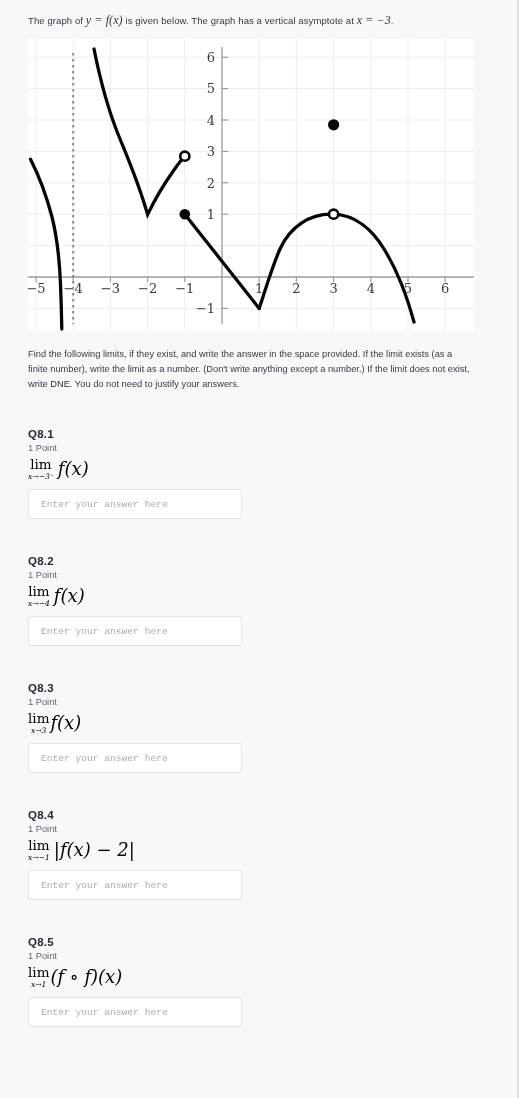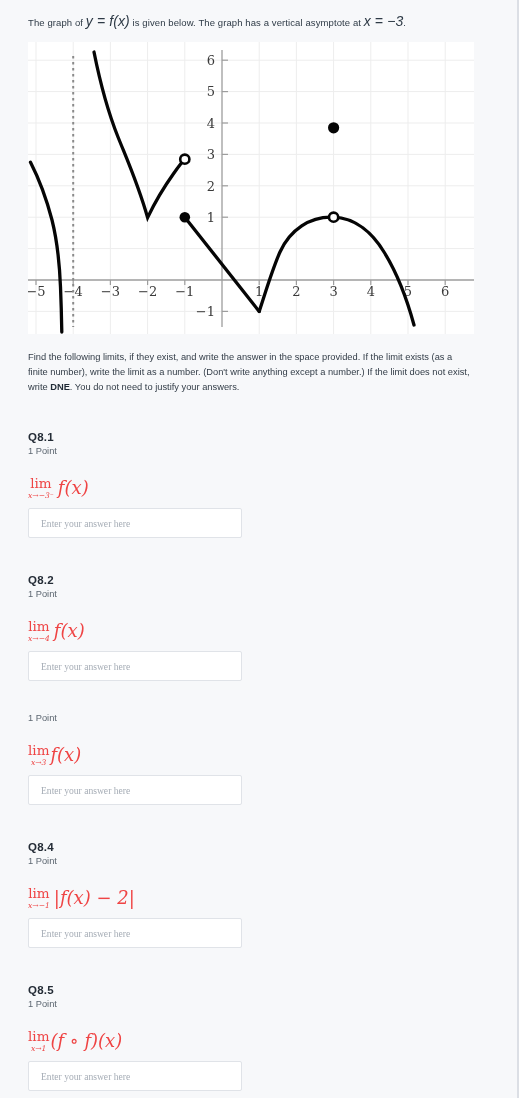--- a/index.html
+++ b/index.html
@@ -28,62 +28,62 @@
   }
 
   
   .intro {
     font-size: 9.5px;
     color: #2e3a46;
     line-height: 1.5;
     padding-top: 11px;
     letter-spacing: .1px;
   }
-  .mathi { font-family: Liberation Sans, sans-serif; font-style: italic; font-size: 14px; }
+  .mathi { font-family: Liberation Serif, serif; font-style: italic; font-size: 12px; }
 
   
   .graph-box {
     position: relative;
     margin-top: 10px;
     width: 446px;
     height: 292px;
     background: #ffffff;
     overflow: hidden;
   }
   .graph-box svg { display: block; }
 
   
   .instructions {
     margin-top: 16px;
     font-size: 9.3px;
     color: #323c47;
     line-height: 1.62;
     width: 442px;
   }
-  .instructions b { font-weight: bold; color: #1f2a35; }
+  .instructions b { font-weight: normal; color: #1f2a35; }
 
   
   .question { margin-top: 32px; }
   .q-title {
     font-size: 11.5px;
     font-weight: bold;
     color: #242c36;
     letter-spacing: .2px;
     margin-top: 36px;
   }
   .q-points {
     font-size: 9.3px;
     color: #5c6670;
     margin-top: 3px;
   }
   .q-expr {
-    margin-top: 21px;
+    margin-top: 5px;
     height: 22px;
     font-family: "DejaVu Serif", serif;
-    color: #ef4444;
+    color: #000000;
     white-space: nowrap;
   }
   .lim-wrap {
     display: inline-block;
     vertical-align: middle;
     text-align: center;
     line-height: 1;
   }
   .lim-top { font-size: 13.5px; display: block; }
   .lim-sub { font-size: 7.6px; display: block; font-style: italic; margin-top: 1px; }
@@ -100,21 +100,21 @@
   .answer-input {
     margin-top: 9px;
     display: block;
     width: 214px;
     height: 30px;
     background: #ffffff;
     border: 1px solid #e0e3e8;
     border-radius: 2px;
     padding: 0 12px;
     font-size: 9.6px;
-    font-family: Liberation Serif, serif;
+    font-family: Liberation Mono, monospace;
     color: #2e3a46;
     outline: none;
   }
   .answer-input::placeholder { color: #a6adb6; }
 </style>
 </head>
 <body>
 
 <div class="page">
   <div class="content">
@@ -240,20 +240,21 @@
       <div class="q-expr">
         <span class="lim-wrap">
           <span class="lim-top">lim</span>
           <span class="lim-sub">x→−4</span>
         </span><span class="expr-body">f(x)</span>
       </div>
       <input class="answer-input" type="text" placeholder="Enter your answer here" style="">
     </div>
 
     <div class="question">
+      <div class="q-title">Q8.3</div>
       <div class="q-points">1 Point</div>
       <div class="q-expr">
         <span class="lim-wrap">
           <span class="lim-top">lim</span>
           <span class="lim-sub">x→3</span>
         </span><span class="expr-body tight">f(x)</span>
       </div>
       <input class="answer-input" type="text" placeholder="Enter your answer here" style="">
     </div>
 

